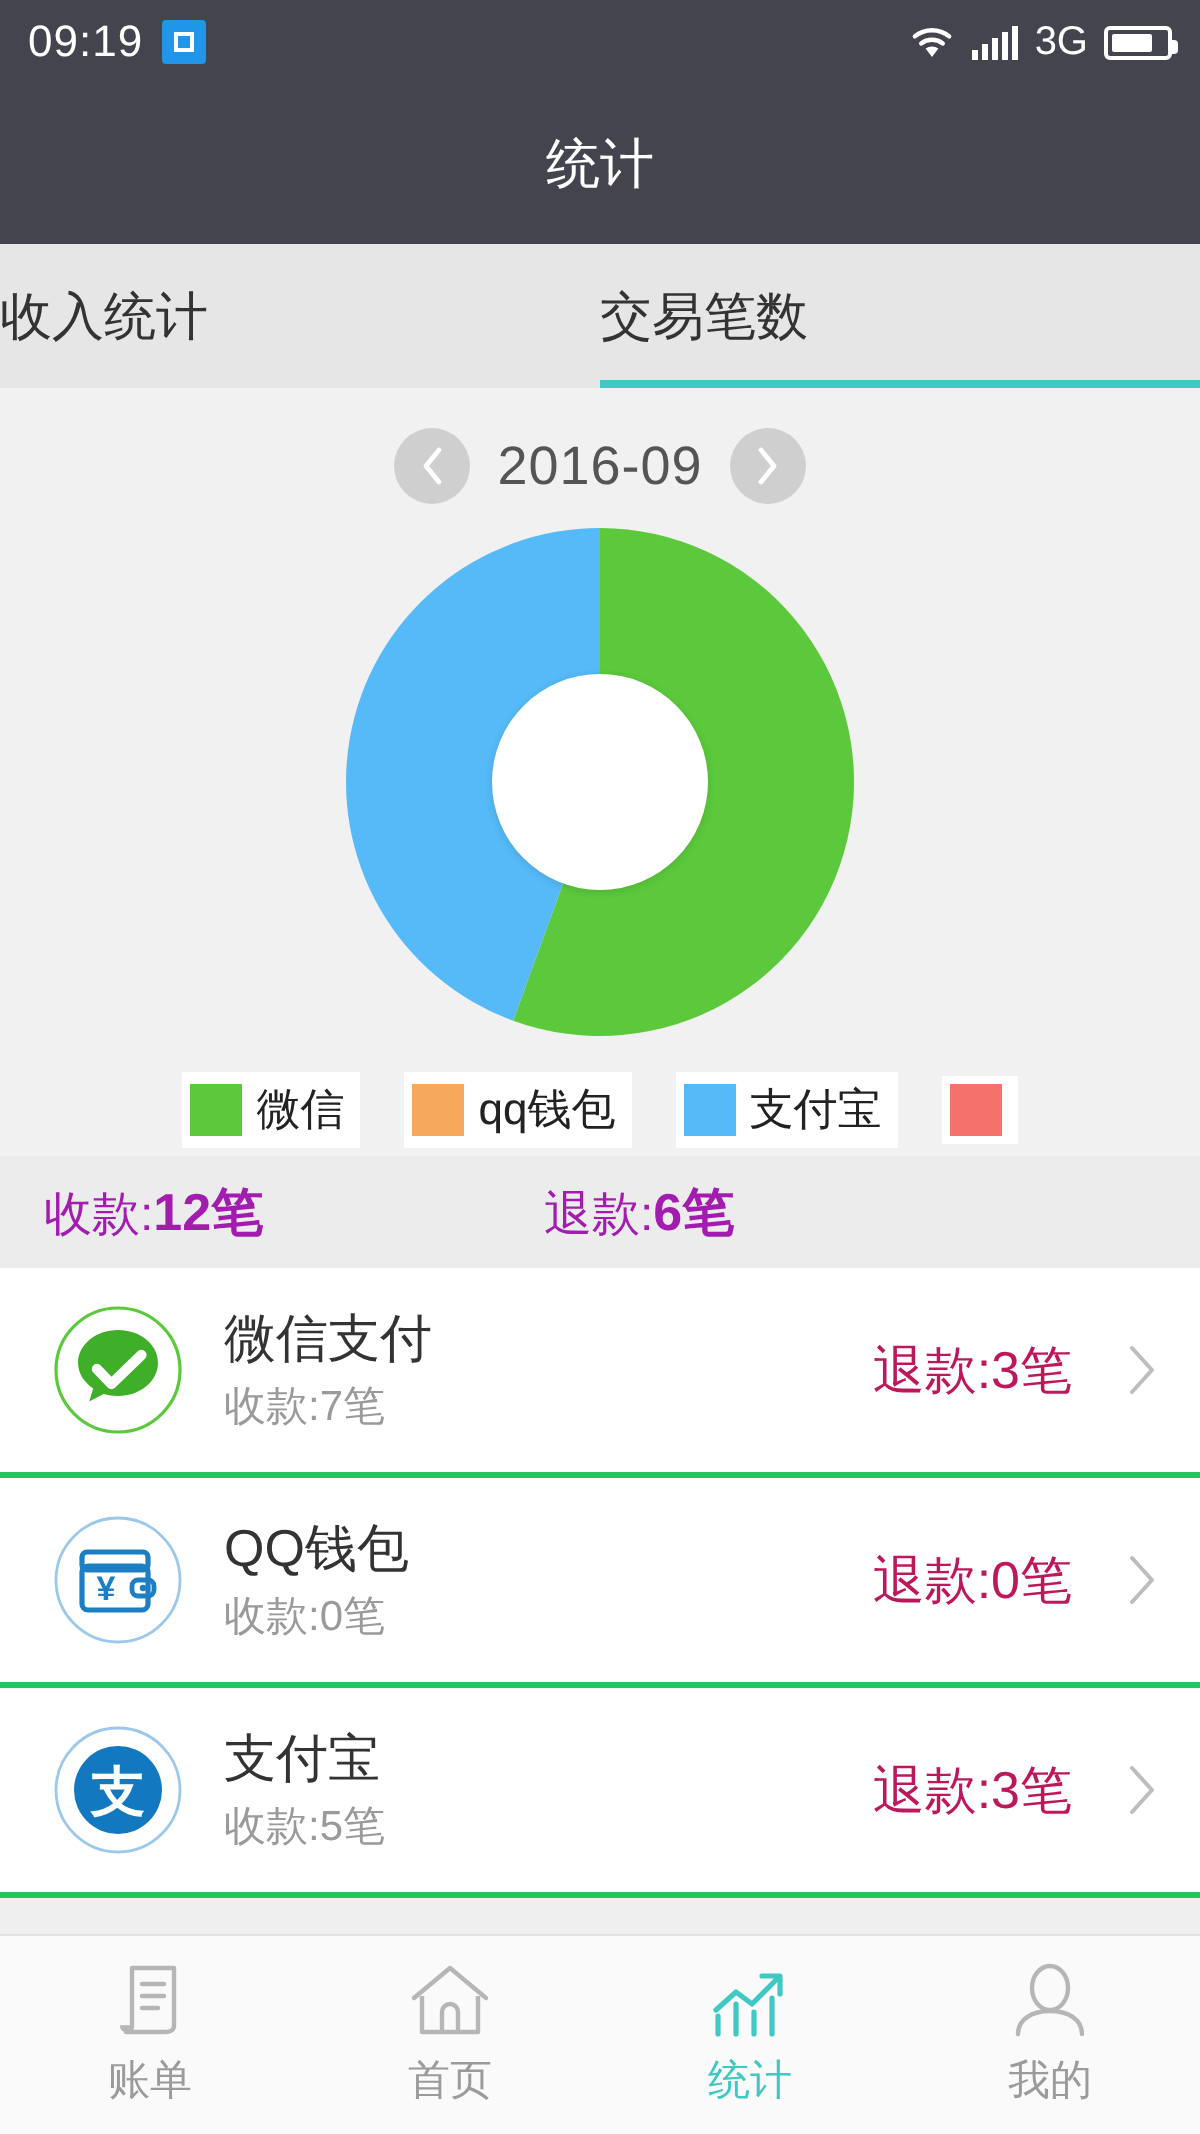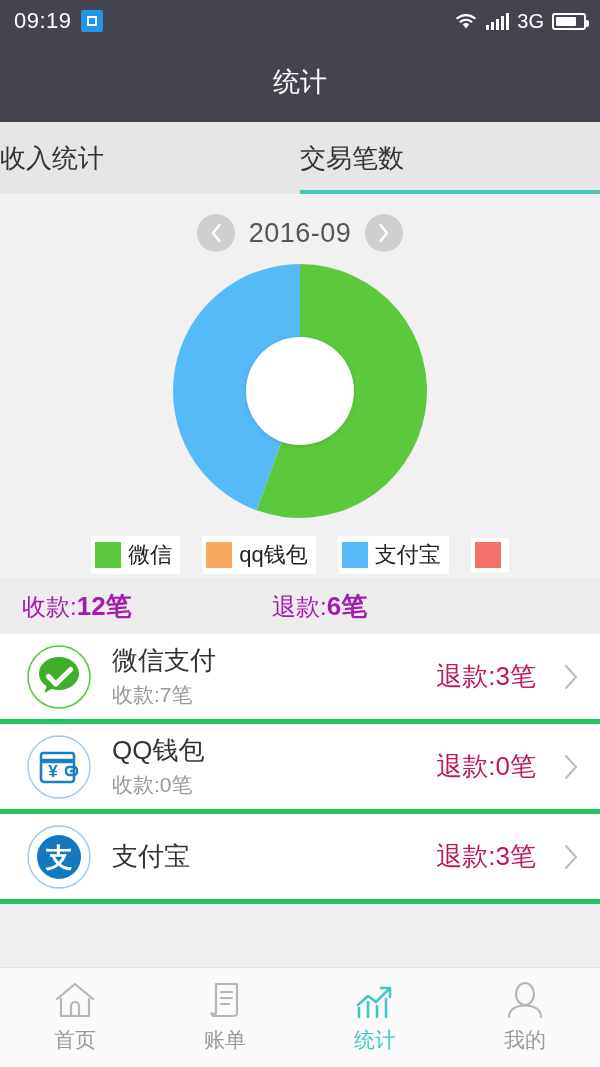--- a/index.html
+++ b/index.html
@@ -92,22 +92,22 @@
   .summary{
     height:56px;display:flex;align-items:center;
     background:#ececec;padding-left:22px;font-size:24px;color:#a21caf;
   }
   .summary .cell{ width:250px; }
   .summary b{ font-size:26px; font-weight:bold; }
 
   
   .list{ background:#fff; }
   .row{
-    height:90px;display:flex;align-items:center;padding:0 20px;
-    border-bottom:5px solid #22c55e;background:#fff;
+    height:105px;display:flex;align-items:center;padding:0 20px;
+    border-bottom:3px solid #22c55e;background:#fff;
   }
   .row-icon{ width:78px;display:flex;justify-content:center;align-items:center; }
   .row-main{ flex:1;padding-left:14px; }
   .row-title{ font-size:26px;color:#333;line-height:1.25; }
   .row-sub{ font-size:21px;color:#9a9a9a;margin-top:4px; }
   .row-right{ font-size:26px;color:#be185d;padding-right:26px; }
   .chev{ width:18px;display:flex;align-items:center;justify-content:center; }
 
   
   .bottomnav{
@@ -263,55 +263,56 @@
     <div class="row">
       <div class="row-icon">
         <svg width="66" height="66" viewBox="0 0 66 66">
           <circle cx="33" cy="33" r="31" fill="none" stroke="#9cc8ea" stroke-width="1.4"></circle>
           <circle cx="33" cy="33" r="22" fill="#1279c0"></circle>
           <text x="33" y="43" font-family="'DejaVu Sans','Liberation Sans',sans-serif" font-size="27" font-weight="bold" fill="#ffffff" text-anchor="middle">支</text>
         </svg>
       </div>
       <div class="row-main">
         <div class="row-title">支付宝</div>
+        <div class="row-sub">收款:5笔</div>
       </div>
       <div class="row-right">退款:3笔</div>
       <div class="chev">
         <svg width="16" height="26" viewBox="0 0 16 26">
             <path d="M3 2l10 11L3 24" stroke="#bdbdbd" stroke-width="2" fill="none" stroke-linecap="round" stroke-linejoin="round"></path>
           </svg>
       </div>
     </div>
 
   </div>
 
   <div class="bottomnav">
+
+    <div class="nav-item">
+      <span class="nav-ico">
+        <svg width="40" height="38" viewBox="0 0 40 38">
+          <path d="M11 3h21v29c0 2-2 3-4 3H8c3 0 3-2 3-4z" fill="none" stroke="#b6b6b6" stroke-width="2.2" stroke-linejoin="round"></path>
+          <path d="M8 35c-2 0-3-1.4-3-3.4h6" fill="#b6b6b6"></path>
+          <path d="M16 11h11M16 17h11M16 23h8" stroke="#b6b6b6" stroke-width="2.2" stroke-linecap="round"></path>
+        </svg>
+      </span>
+      <span>账单</span>
+    </div>
 
     <div class="nav-item">
       <span class="nav-ico">
         <svg width="42" height="38" viewBox="0 0 42 38">
           <path d="M3 18L21 3l18 15" stroke="#b6b6b6" stroke-width="2.2" fill="none" stroke-linecap="round" stroke-linejoin="round"></path>
           <path d="M7 17v18h28V17" stroke="#b6b6b6" stroke-width="2.2" fill="none" stroke-linejoin="round"></path>
           <path d="M17 35V25a4 4 0 0 1 8 0v10" stroke="#b6b6b6" stroke-width="2.2" fill="none" stroke-linejoin="round"></path>
         </svg>
       </span>
       <span>首页</span>
     </div>
 
-    <div class="nav-item">
-      <span class="nav-ico">
-        <svg width="40" height="38" viewBox="0 0 40 38">
-          <path d="M11 3h21v29c0 2-2 3-4 3H8c3 0 3-2 3-4z" fill="none" stroke="#b6b6b6" stroke-width="2.2" stroke-linejoin="round"></path>
-          <path d="M8 35c-2 0-3-1.4-3-3.4h6" fill="#b6b6b6"></path>
-          <path d="M16 11h11M16 17h11M16 23h8" stroke="#b6b6b6" stroke-width="2.2" stroke-linecap="round"></path>
-        </svg>
-      </span>
-      <span>账单</span>
-    </div>
-
     <div class="nav-item active">
       <span class="nav-ico">
         <svg width="42" height="38" viewBox="0 0 42 38">
           <path d="M4 24L14 15l8 6 13-13" stroke="#40c8c5" stroke-width="2.6" fill="none" stroke-linecap="round" stroke-linejoin="round"></path>
           <path d="M27 7h9v9" stroke="#40c8c5" stroke-width="2.6" fill="none" stroke-linecap="round" stroke-linejoin="round"></path>
           <path d="M5 27v9M14 21v15M23 25v11M32 18v18" stroke="#40c8c5" stroke-width="2.6" stroke-linecap="round"></path>
         </svg>
       </span>
       <span>统计</span>
     </div>

